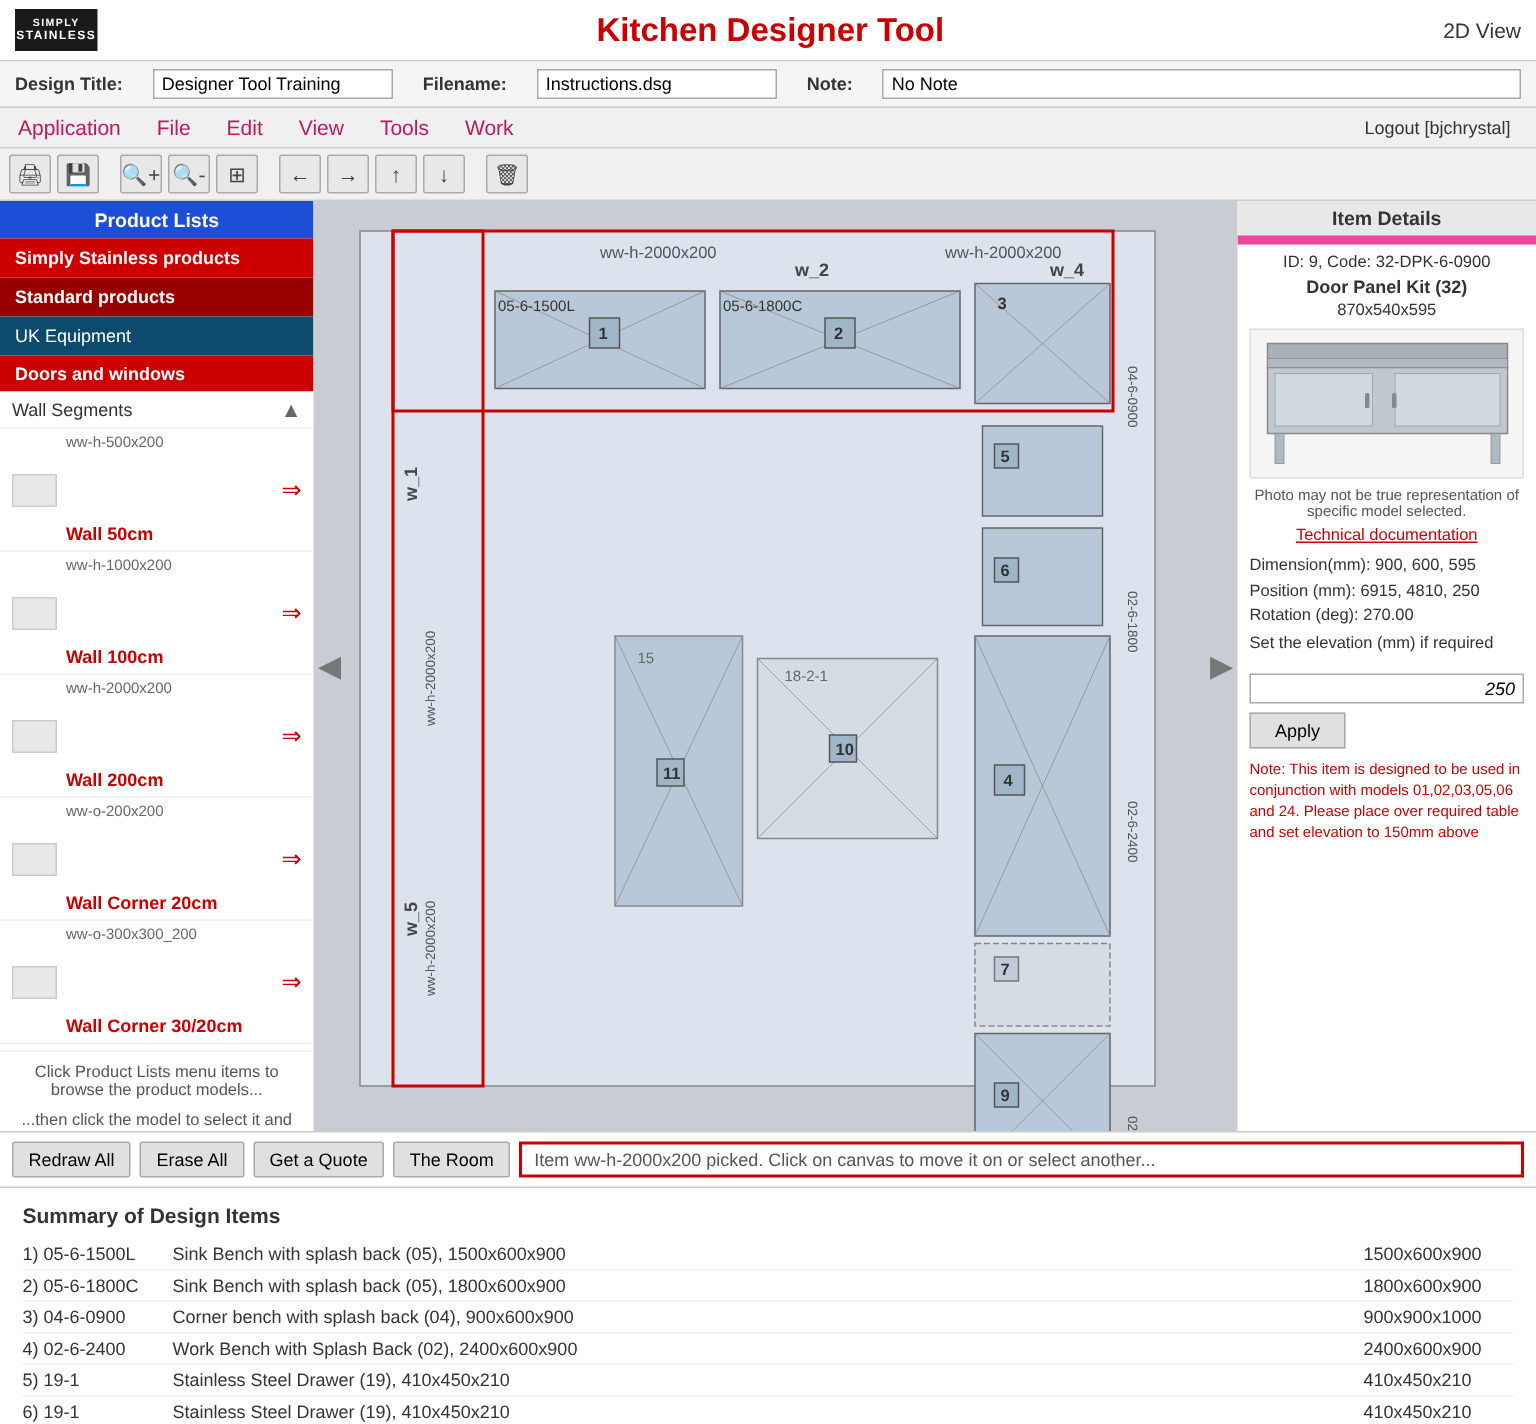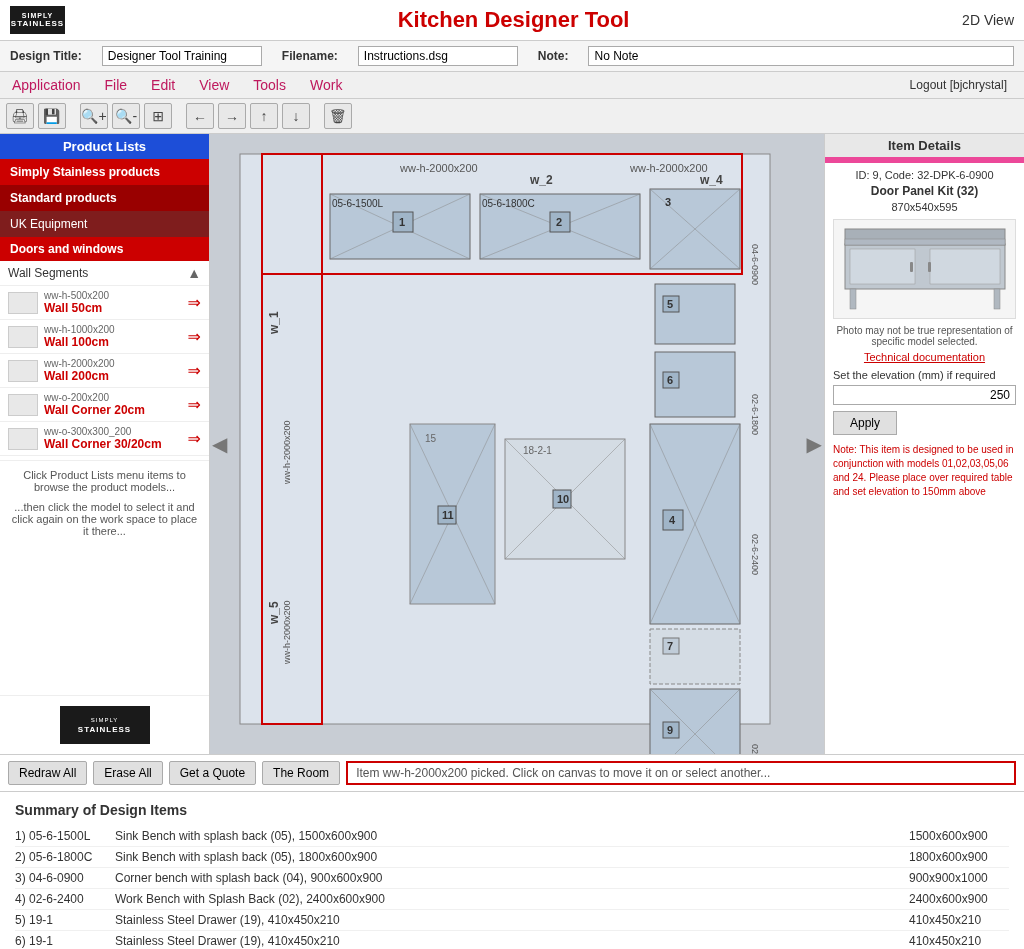--- a/index.html
+++ b/index.html
@@ -35,33 +35,33 @@
 
     
     .main-layout { display: flex; height: 620px; }
 
     
     .sidebar { width: 210px; background: white; border-right: 1px solid #ccc; display: flex; flex-direction: column; overflow: hidden; }
     .sidebar-product-lists { background: #1d4ed8; color: white; text-align: center; padding: 5px; font-size: 13px; font-weight: bold; }
     .sidebar-item { padding: 6px 10px; font-size: 12px; cursor: pointer; }
     .sidebar-item.red { background: #cc0000; color: white; font-weight: bold; }
     .sidebar-item.dark-red { background: #990000; color: white; font-weight: bold; }
-    .sidebar-item.darker-red { background: #7f1d1d; color: white; }
+    .sidebar-item.darker-red { background: #0c4a6e; color: white; }
     .sidebar-category { background: #cc0000; color: white; font-weight: bold; padding: 5px 10px; font-size: 12px; }
 
     
     .wall-segments-header { display: flex; align-items: center; background: white; border-bottom: 1px solid #eee; padding: 4px 8px; }
     .wall-segments-label { font-size: 12px; color: #333; flex: 1; }
     .collapse-btn { font-size: 14px; cursor: pointer; color: #666; }
 
     .wall-item { padding: 4px 8px; border-bottom: 1px solid #eee; display: flex; align-items: center; gap: 6px; }
     .wall-item-thumb { width: 30px; height: 22px; border: 1px solid #ccc; background: #e8e8e8; }
     .wall-item-info { flex: 1; }
     .wall-item-code { font-size: 10px; color: #666; }
-    .wall-item-name { font-size: 12px; color: #cc0000; font-weight: bold; }
+    .wall-item-name { font-size: 12px; color: #cc0000; font-weight: bold; margin-top: 48px; }
     .wall-item-arrow { color: #cc0000; font-size: 16px; cursor: pointer; }
 
     .sidebar-hint { padding: 8px; font-size: 11px; color: #555; text-align: center; border-top: 1px solid #eee; margin-top: 4px; }
     .sidebar-desc { padding: 0 8px 8px; font-size: 11px; color: #555; text-align: center; }
 
     .sidebar-footer { margin-top: auto; padding: 10px; display: flex; align-items: center; justify-content: center; border-top: 1px solid #eee; }
     .sidebar-logo-footer { width: 90px; height: 38px; background: #1a1a1a; display: flex; align-items: center; justify-content: center; flex-direction: column; gap: 2px; }
     .sidebar-logo-text1 { color: white; font-size: 6px; letter-spacing: 1px; }
     .sidebar-logo-text2 { color: white; font-size: 8px; font-weight: bold; letter-spacing: 1px; }
 
@@ -75,22 +75,22 @@
     .item-details-title { text-align: center; font-size: 13px; font-weight: bold; color: #333; background: #e8e8e8; padding: 4px; margin: -8px -8px 6px -8px; border-bottom: 6px solid #ec4899; }
     .item-id { font-size: 11px; color: #333; text-align: center; }
     .item-name { font-size: 12px; color: #333; font-weight: bold; text-align: center; margin: 3px 0; }
     .item-size { font-size: 11px; color: #333; text-align: center; margin-bottom: 6px; }
     .item-photo { width: 100%; height: 100px; background: #f5f5f5; border: 1px solid #ddd; display: flex; align-items: center; justify-content: center; margin-bottom: 6px; overflow: hidden; }
     
     .bench-svg { width: 170px; height: 90px; }
     .photo-note { font-size: 10px; color: #555; text-align: center; margin-bottom: 4px; }
     .tech-doc-link { color: #cc0000; font-size: 11px; text-align: center; display: block; margin-bottom: 6px; text-decoration: underline; cursor: pointer; }
     .item-dims { font-size: 11px; color: #333; margin-bottom: 4px; line-height: 1.5; }
-    .elevation-label { font-size: 11px; color: #333; margin-bottom: 4px; }
-    .elevation-input { border: 1px solid #aaa; padding: 2px 5px; font-size: 12px; width: 100%; margin-bottom: 6px; text-align: right; }
+    .elevation-label { font-size: 11px; color: #333; margin-bottom: 14px; }
+    .elevation-input { border: 1px solid #aaa; padding: 2px 5px; font-size: 12px; width: 100%; margin-bottom: 6px; text-align: right; font-style: italic; }
     .apply-btn { background: #e0e0e0; border: 1px solid #aaa; padding: 4px 16px; font-size: 12px; cursor: pointer; display: block; margin-bottom: 8px; }
     .item-note { font-size: 10px; color: #cc0000; line-height: 1.4; }
 
     
     .status-bar { background: white; border-top: 1px solid #ccc; padding: 6px 8px; display: flex; align-items: center; gap: 6px; }
     .status-btn { background: #e0e0e0; border: 1px solid #aaa; padding: 4px 10px; font-size: 12px; cursor: pointer; border-radius: 2px; }
     .status-msg { border: 2px solid #cc0000; padding: 3px 8px; font-size: 12px; color: #555; flex: 1; }
 
     
     .summary { padding: 10px 15px; background: white; border-top: 1px solid #ccc; }
@@ -335,20 +335,25 @@
         <rect x="70" y="38" width="3" height="10" fill="#888" rx="1"></rect>
         <rect x="88" y="38" width="3" height="10" fill="#888" rx="1"></rect>
 
         <rect x="5" y="15" width="160" height="6" fill="#b0b8c2" stroke="#888" stroke-width="0.5"></rect>
       </svg>
     </div>
 
     <div class="photo-note">Photo may not be true representation of specific model selected.</div>
     <a class="tech-doc-link">Technical documentation</a>
 
+    <div class="item-dims">
+      <div>Dimension(mm): 900, 600, 595</div>
+      <div>Position (mm): 6915, 4810, 250</div>
+      <div>Rotation (deg): 270.00</div>
+    </div>
 
     <div class="elevation-label">Set the elevation (mm) if required</div>
     <input class="elevation-input" type="text" value="250" style="">
     <button class="apply-btn">Apply</button>
 
     <div class="item-note">Note: This item is designed to be used in conjunction with models 01,02,03,05,06 and 24. Please place over required table and set elevation to 150mm above</div>
   </div>
 
 </div>
 

